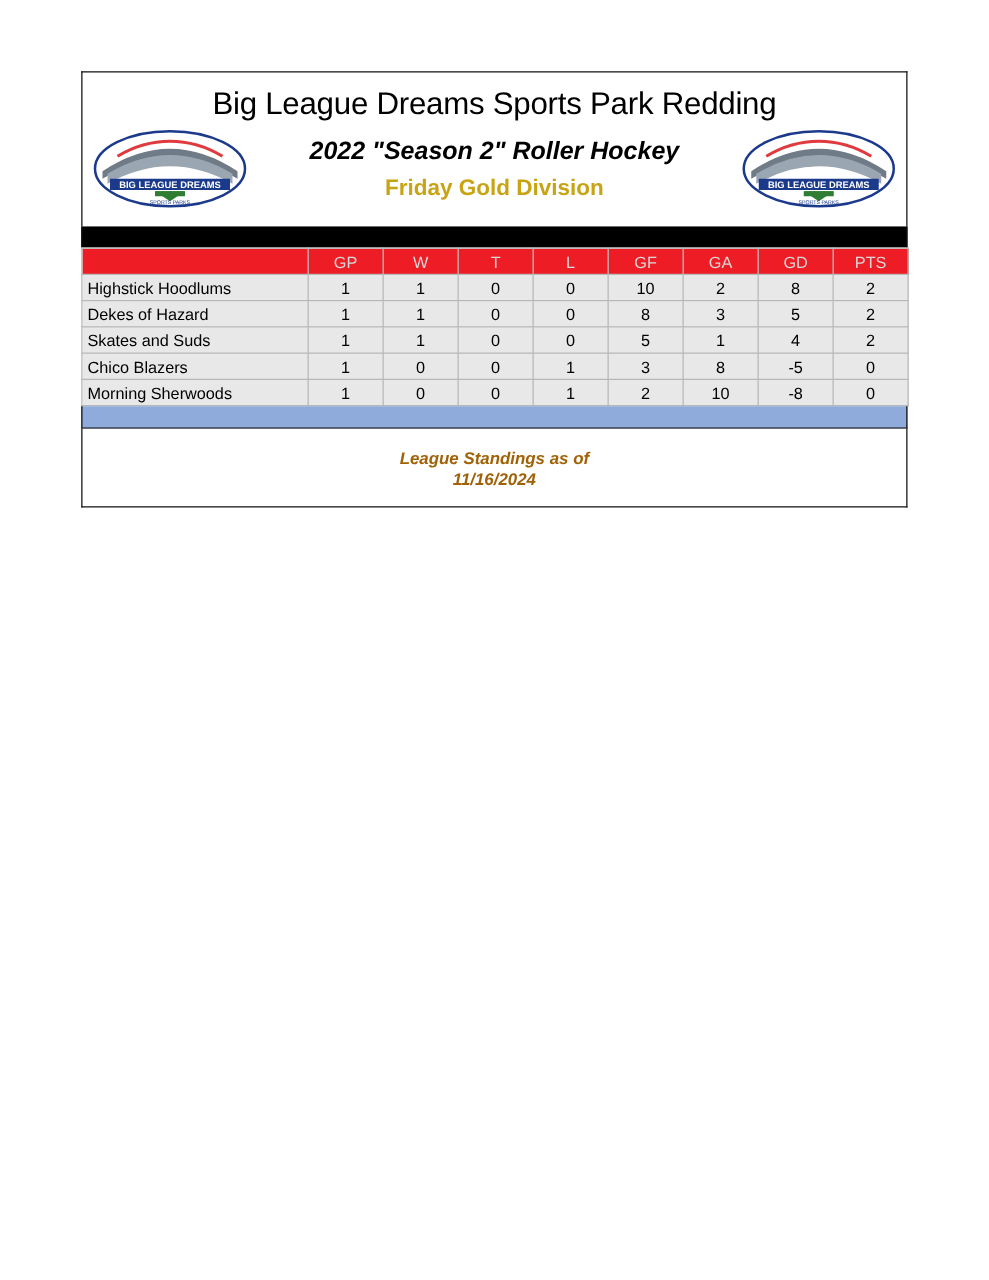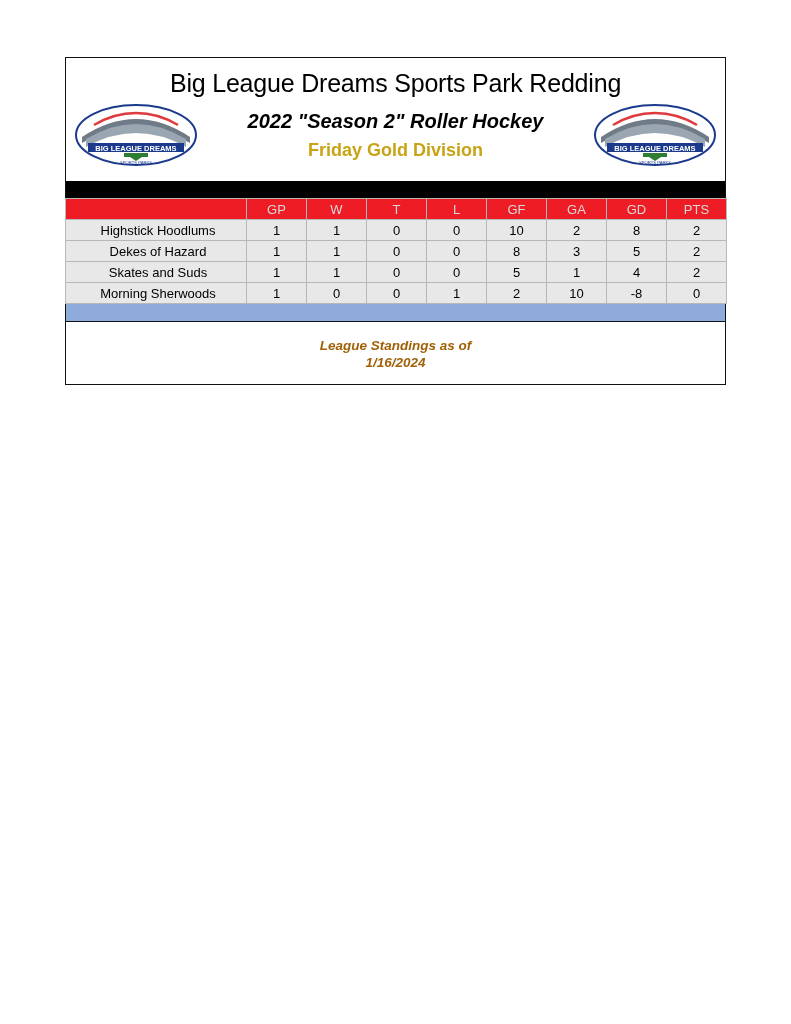--- a/index.html
+++ b/index.html
@@ -99,21 +99,21 @@
   }
   thead th.team-head {
     background: #ee1c25;
   }
   tbody td {
     background: #e8e8e8;
     text-align: center;
     color: #000000;
   }
   tbody td.team {
-    text-align: center;
+    text-align: left;
     padding-left: 4px;
     background: #e8e8e8;
   }
 
   col.c-team { width: 181px; }
   col.c-num  { width: 60px; }
 
   
   .bluebar {
     height: 17px;
@@ -235,33 +235,44 @@
         <td>1</td>
         <td>1</td>
         <td>0</td>
         <td>0</td>
         <td>5</td>
         <td>1</td>
         <td>4</td>
         <td>2</td>
       </tr>
       <tr>
+        <td class="team">Chico Blazers</td>
+        <td>1</td>
+        <td>0</td>
+        <td>0</td>
+        <td>1</td>
+        <td>3</td>
+        <td>8</td>
+        <td>-5</td>
+        <td>0</td>
+      </tr>
+      <tr>
         <td class="team">Morning Sherwoods</td>
         <td>1</td>
         <td>0</td>
         <td>0</td>
         <td>1</td>
         <td>2</td>
         <td>10</td>
         <td>-8</td>
         <td>0</td>
       </tr>
     </tbody>
   </table>
 
   <div class="bluebar"></div>
 
   <div class="footnote">
     <div class="ln">League Standings as of</div>
-    <div class="ln">1/16/2024</div>
+    <div class="ln">11/16/2024</div>
   </div>
 
 </div>
 
 </body></html>

